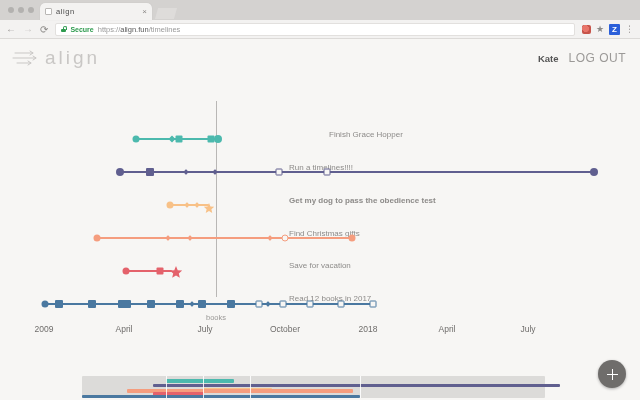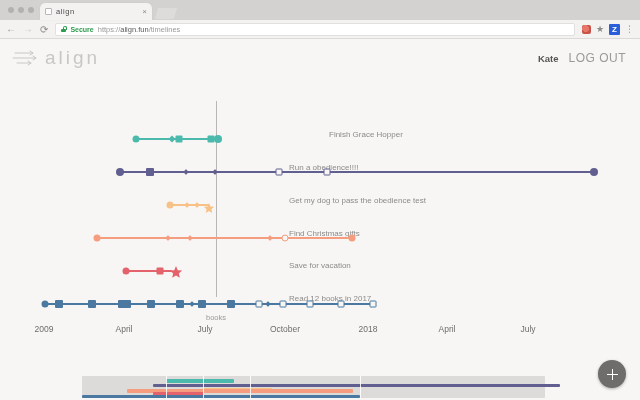--- a/index.html
+++ b/index.html
@@ -206,32 +206,32 @@
           <div class="today-line" style="left: 216px; top: 24px; height: 196px;"></div>
           <div class="row-label" style="left: 289px; top: 53px; margin-left: 40px;">Finish Grace Hopper</div>
           <div class="row" style="top: 0px;">
             <div class="track" style="left: 136px; width: 83px; top: 61px; background: rgb(76, 185, 173);"></div>
             <div class="marker m-circle" style="width: 7px; height: 7px; left: 136px; top: 62px; background: rgb(76, 185, 173);"></div>
             <div class="marker m-diamond" style="width: 5px; height: 5px; left: 172px; top: 62px; background: rgb(76, 185, 173);"></div>
             <div class="marker m-square" style="width: 7px; height: 7px; left: 179px; top: 62px; background: rgb(76, 185, 173);"></div>
             <div class="marker m-square" style="width: 7px; height: 7px; left: 211px; top: 62px; background: rgb(76, 185, 173);"></div>
             <div class="marker m-circle" style="width: 8px; height: 8px; left: 218px; top: 62px; background: rgb(76, 185, 173);"></div>
           </div>
-          <div class="row-label" style="left: 289px; top: 86px;">Run a obedience!!!!</div>
+          <div class="row-label" style="left: 289px; top: 86px;">Run a timelines!!!!</div>
           <div class="row" style="top: 0px;">
             <div class="track" style="left: 120px; width: 474px; top: 94px; background: rgb(96, 95, 143);"></div>
             <div class="marker m-circle" style="width: 8px; height: 8px; left: 120px; top: 95px; background: rgb(96, 95, 143);"></div>
             <div class="marker m-square" style="width: 8px; height: 8px; left: 150px; top: 95px; background: rgb(96, 95, 143);"></div>
             <div class="marker m-diamond" style="width: 4px; height: 4px; left: 186px; top: 95px; background: rgb(96, 95, 143);"></div>
             <div class="marker m-diamond" style="width: 4px; height: 4px; left: 215px; top: 95px; background: rgb(96, 95, 143);"></div>
             <div class="marker m-square" style="width: 7px; height: 7px; left: 279px; top: 95px; background: rgb(247, 246, 244); border: 1.6px solid rgb(96, 95, 143);"></div>
             <div class="marker m-square" style="width: 7px; height: 7px; left: 327px; top: 95px; background: rgb(247, 246, 244); border: 1.6px solid rgb(96, 95, 143);"></div>
             <div class="marker m-circle" style="width: 8px; height: 8px; left: 594px; top: 95px; background: rgb(96, 95, 143);"></div>
           </div>
-          <div class="row-label" style="left: 289px; top: 119px;">Get my dog to pass the obedience test</div>
+          <div class="row-label" style="left: 289px; top: 119px; font-weight: bold;">Get my dog to pass the obedience test</div>
           <div class="row" style="top: 0px;">
             <div class="track" style="left: 170px; width: 39px; top: 127px; background: rgb(248, 193, 135);"></div>
             <div class="marker m-circle" style="width: 7px; height: 7px; left: 170px; top: 128px; background: rgb(248, 193, 135);"></div>
             <div class="marker m-diamond" style="width: 4px; height: 4px; left: 187px; top: 128px; background: rgb(248, 193, 135);"></div>
             <div class="marker m-diamond" style="width: 4px; height: 4px; left: 197px; top: 128px; background: rgb(248, 193, 135);"></div>
             <div class="marker m-star" style="width: 11px; height: 11px; left: 209px; top: 128px;"><svg width="11" height="11" viewBox="0 0 24 24">
                 <polygon points="12,1 15.2,8.6 23.4,9.3 17.2,14.7 19.1,22.7 12,18.4 4.9,22.7 6.8,14.7 0.6,9.3 8.8,8.6" fill="#f8c187"></polygon>
               </svg></div>
           </div>
           <div class="row-label" style="left: 289px; top: 152px;">Find Christmas gifts</div>

